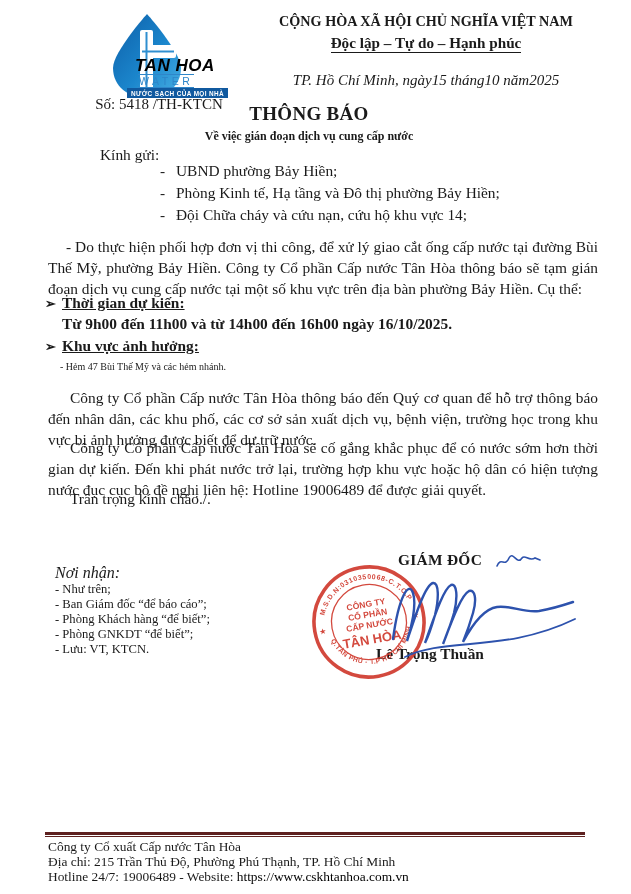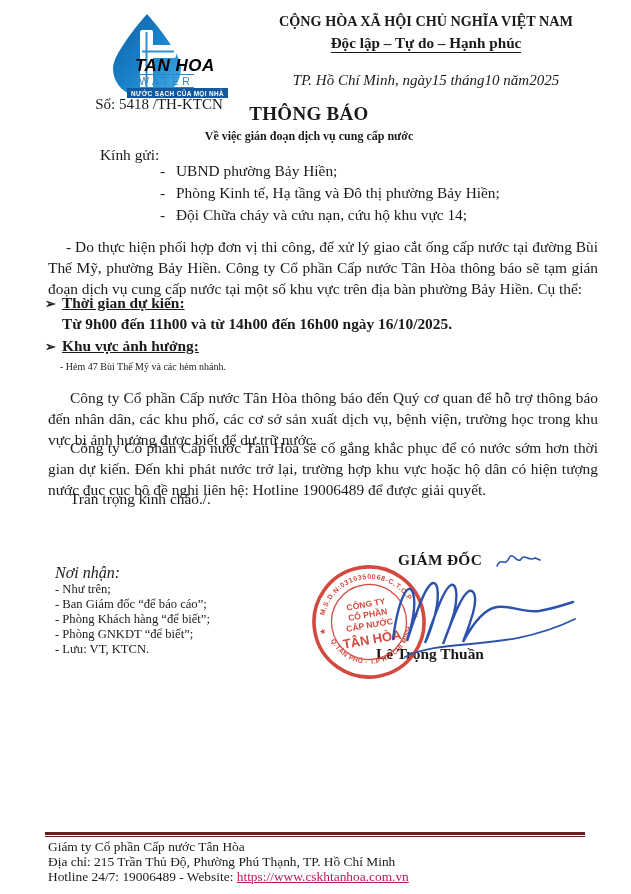--- a/index.html
+++ b/index.html
@@ -52,21 +52,21 @@
   #stamp{left:309px;top:562px;z-index:2;opacity:.92;}
   #signature{left:385px;top:567px;z-index:3;}
   
   #distribution{left:55px;top:565px;font-size:12.6px;line-height:15px;}
   #dist-label{font-weight:normal;font-style:italic;font-size:16px;margin-bottom:2px;}
   
   #footer{left:45px;top:832px;width:540px;}
   #footer-rule-thick{height:3px;background:#5e2120;}
   #footer-rule-thin{height:1px;background:#5e2120;margin-top:1px;}
   #footer-text{margin-top:3px;padding-left:3px;font-size:13.4px;line-height:14.8px;}
-  #footer-link{text-decoration:underline;color:#be185d;cursor:pointer;}
+  #footer-link{color:#000000;cursor:pointer;}
 </style>
 </head>
 <body>
 
 <div id="page">
 
   <div class="abs" id="logo-wrap">
     <svg id="logo-drop" width="80" height="88" viewBox="0 0 80 88">
       <defs>
         <linearGradient id="dropGrad" x1="0" y1="0" x2="1" y2="1">
@@ -168,19 +168,19 @@
     <div>- Ban Giám đốc “để báo cáo”;</div>
     <div>- Phòng Khách hàng “để biết”;</div>
     <div>- Phòng GNKDT “để biết”;</div>
     <div>- Lưu: VT, KTCN.</div>
   </div>
 
   <div class="abs" id="footer">
     <div id="footer-rule-thick"></div>
     <div id="footer-rule-thin"></div>
     <div id="footer-text">
-      <div>Giám ty Cổ phần Cấp nước Tân Hòa</div>
+      <div>Công ty Cổ xuất Cấp nước Tân Hòa</div>
       <div>Địa chỉ: 215 Trần Thủ Độ, Phường Phú Thạnh, TP. Hồ Chí Minh</div>
       <div><span>Hotline 24/7: 19006489 - Website: </span><span id="footer-link">https://www.cskhtanhoa.com.vn</span></div>
     </div>
   </div>
 
 </div>
 
 </body></html>

